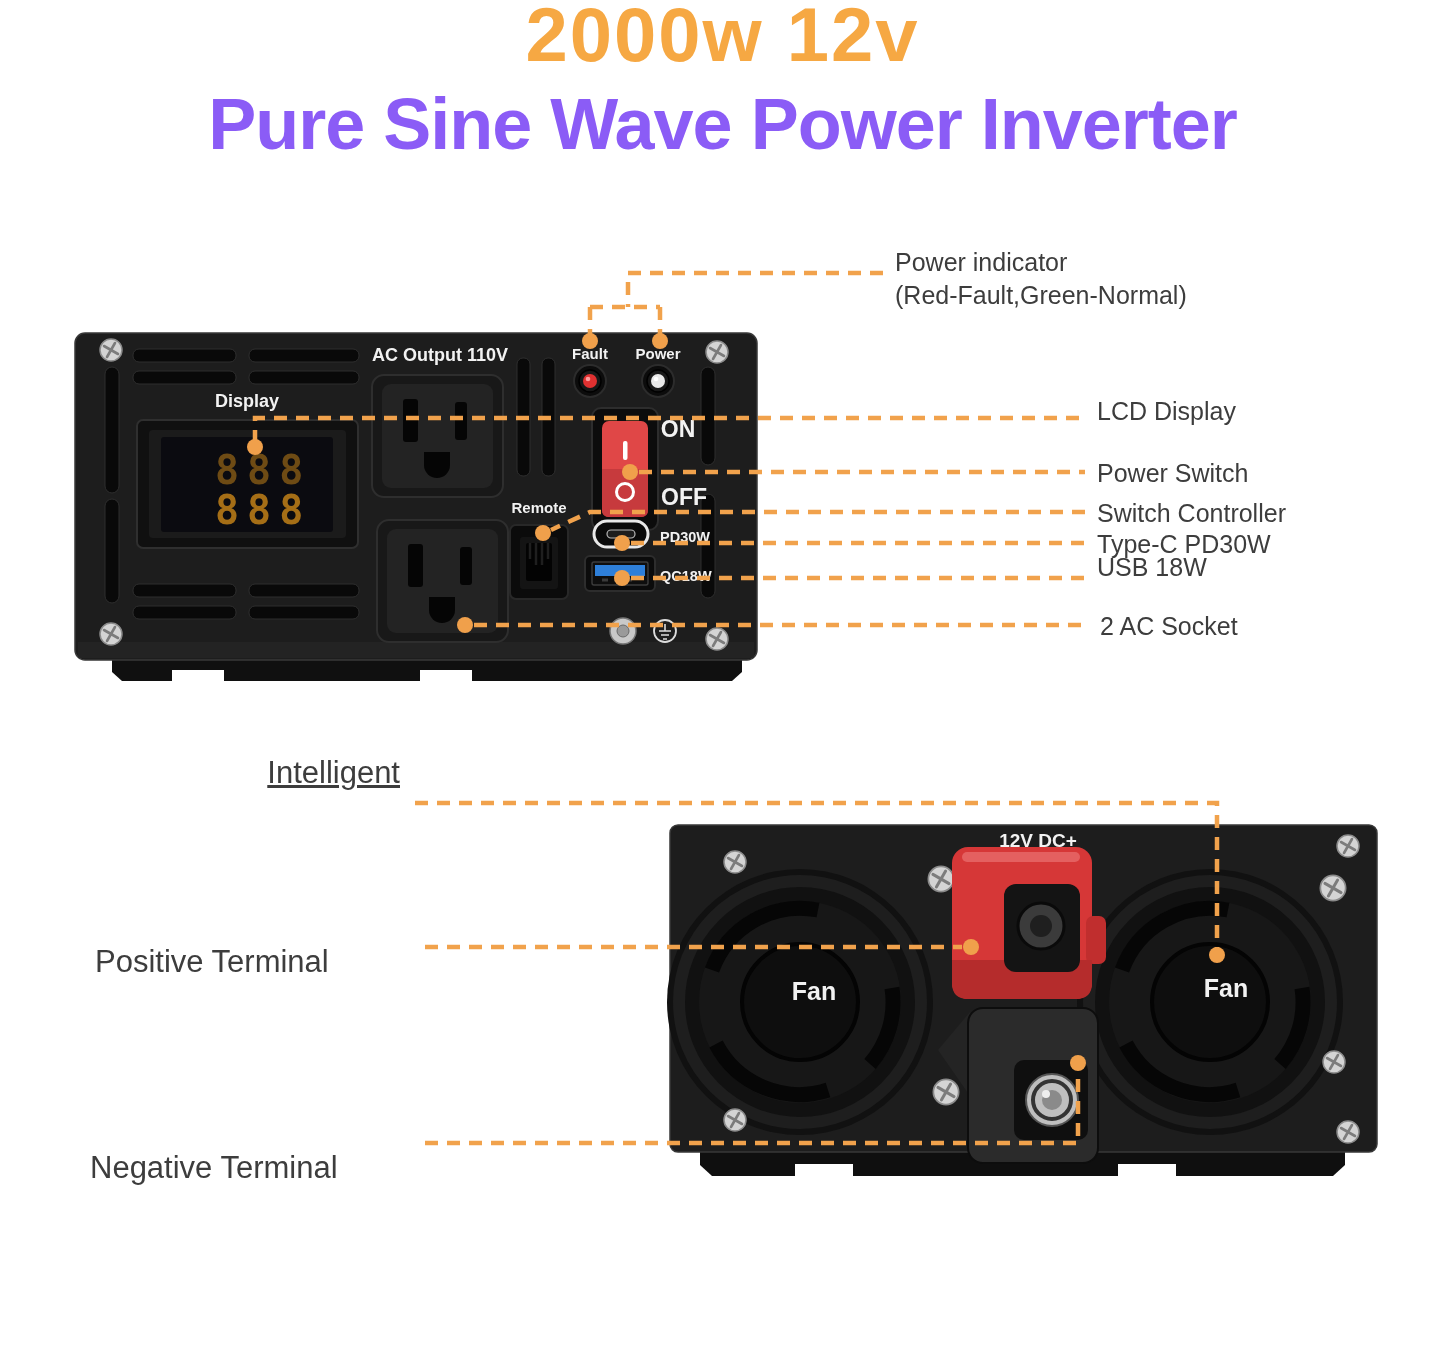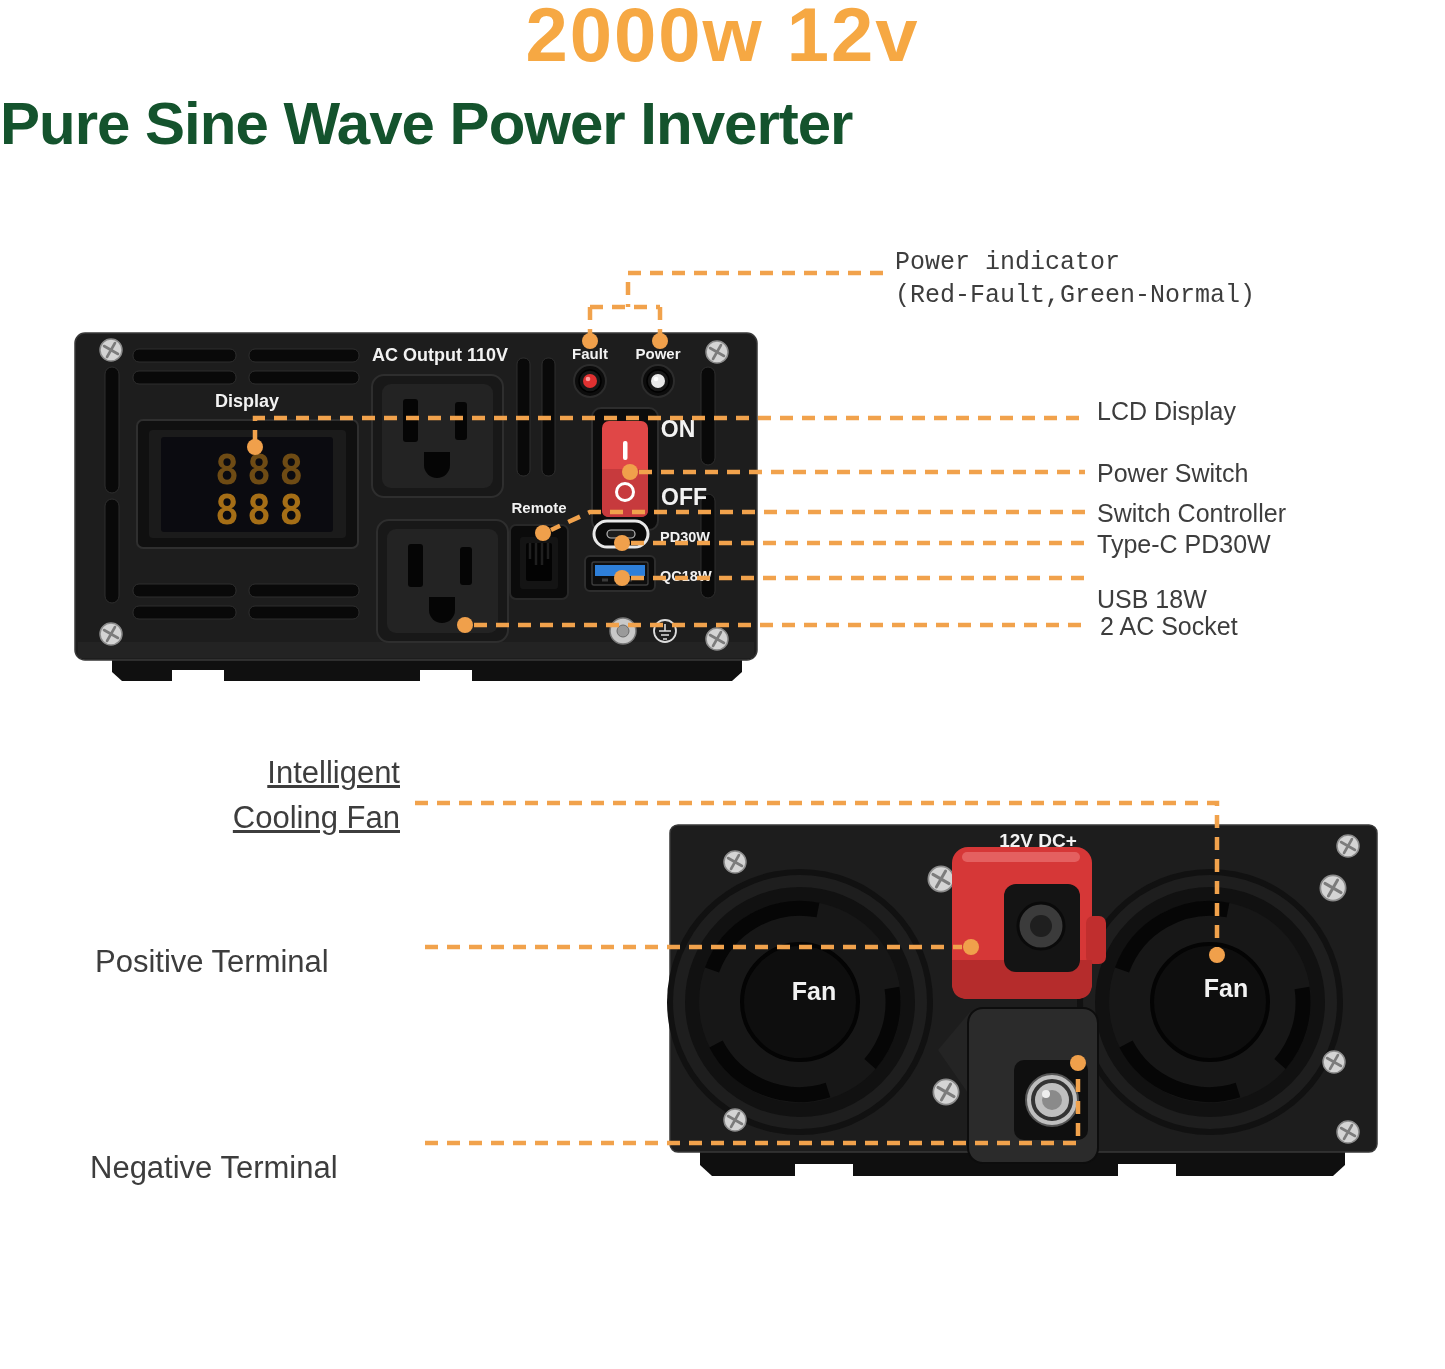--- a/index.html
+++ b/index.html
@@ -5,33 +5,33 @@
   html,body{margin:0;padding:0;background:#fff;}
   .canvas{
     position:relative;width:1445px;height:1185px;background:#ffffff;overflow:hidden;
     font-family:"Liberation Sans",sans-serif;
   }
   .title{
     position:absolute;top:-8px;left:0;width:100%;text-align:center;margin:0;
     font-size:76px;font-weight:bold;color:#F6A843;letter-spacing:2px;line-height:86px;
   }
   .subtitle{
-    position:absolute;top:82px;left:0;width:100%;text-align:left;margin:0;
-    font-size:60px;font-weight:bold;color:#14532d;letter-spacing:-1px;line-height:84px;
+    position:absolute;top:82px;left:0;width:100%;text-align:center;margin:0;
+    font-size:72px;font-weight:bold;color:#8b5cf6;letter-spacing:-1px;line-height:84px;
   }
   .art{position:absolute;left:0;top:0;width:1445px;height:1369px;}
   .co{position:absolute;color:#3D3D3D;}
   .co-r{font-size:25px;line-height:30px;}
   .co-l{font-size:31px;line-height:45px;}
-  .co-power-indicator{left:895px;top:246px;line-height:33px;font-family:Liberation Mono, monospace;}
+  .co-power-indicator{left:895px;top:246px;line-height:33px;}
   .co-lcd{left:1097px;top:396px;}
   .co-switch{left:1097px;top:458px;}
   .co-remote{left:1097px;top:498px;}
   .co-typec{left:1097px;top:529px;}
-  .co-usb{left:1097px;top:584px;}
+  .co-usb{left:1097px;top:552px;}
   .co-socket{left:1100px;top:611px;}
   .co-fan{left:138px;top:750px;width:262px;text-align:right;text-decoration:underline;}
   .co-positive{left:95px;top:928px;margin-top:11px;}
   .co-negative{left:90px;top:1124px;margin-top:21px;}
   svg text{font-family:"Liberation Sans",sans-serif;}
   .ptxt{fill:#f2f2f2;font-weight:bold;}
   .dash{stroke:#F1A24C;stroke-width:4.5;fill:none;stroke-dasharray:13 9;}
   .dot{fill:#F0A04B;}
   .vent{fill:#090909;stroke:#2e2e2e;stroke-width:1;}
   .lcd{font-family:"DejaVu Sans Mono",monospace;font-weight:bold;fill:#C08018;letter-spacing:8px;}
@@ -271,18 +271,17 @@
   </div>
   <div class="co co-r co-lcd">LCD Display</div>
   <div class="co co-r co-switch">Power Switch</div>
   <div class="co co-r co-remote">Switch Controller</div>
   <div class="co co-r co-typec">Type-C PD30W</div>
   <div class="co co-r co-usb">USB 18W</div>
   <div class="co co-r co-socket">2 AC Socket</div>
 
   <div class="co co-l co-fan">
     <div>Intelligent</div>
-    <div>Cooling Fan</div>
   </div>
   <div class="co co-l co-positive">Positive Terminal</div>
   <div class="co co-l co-negative">Negative Terminal</div>
 
 </div>
 
 </body></html>

